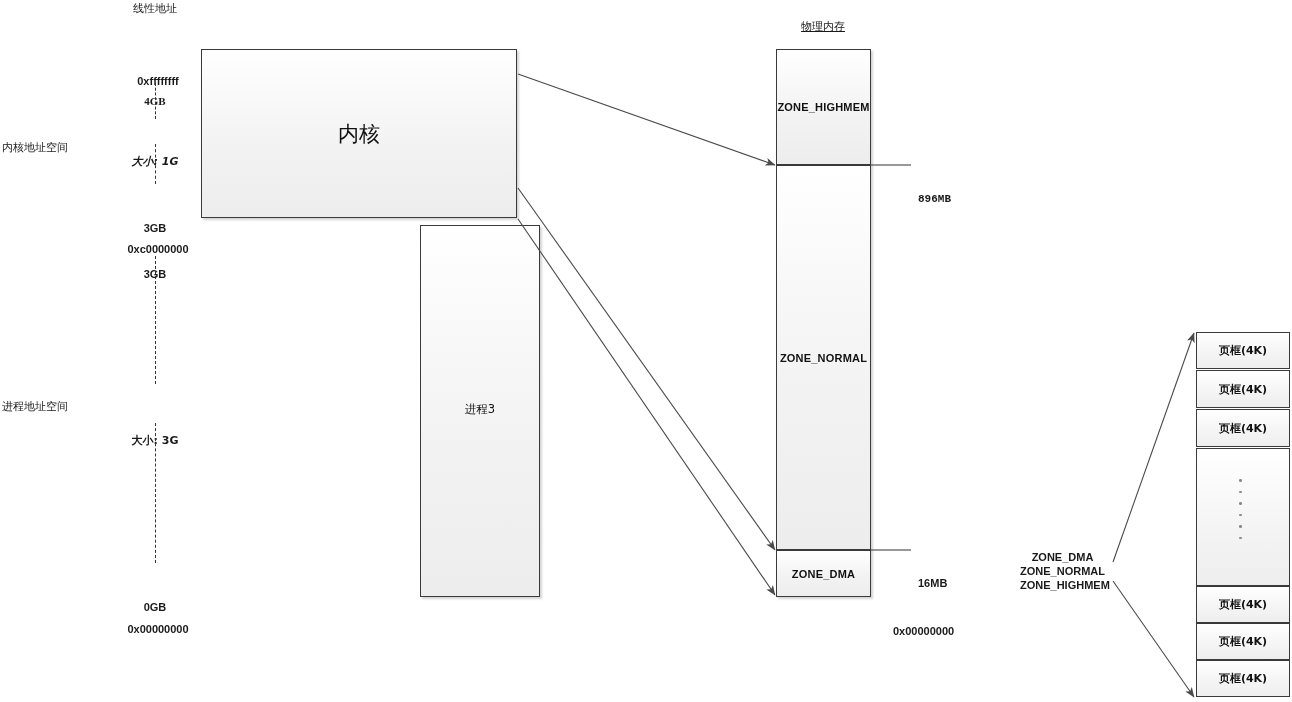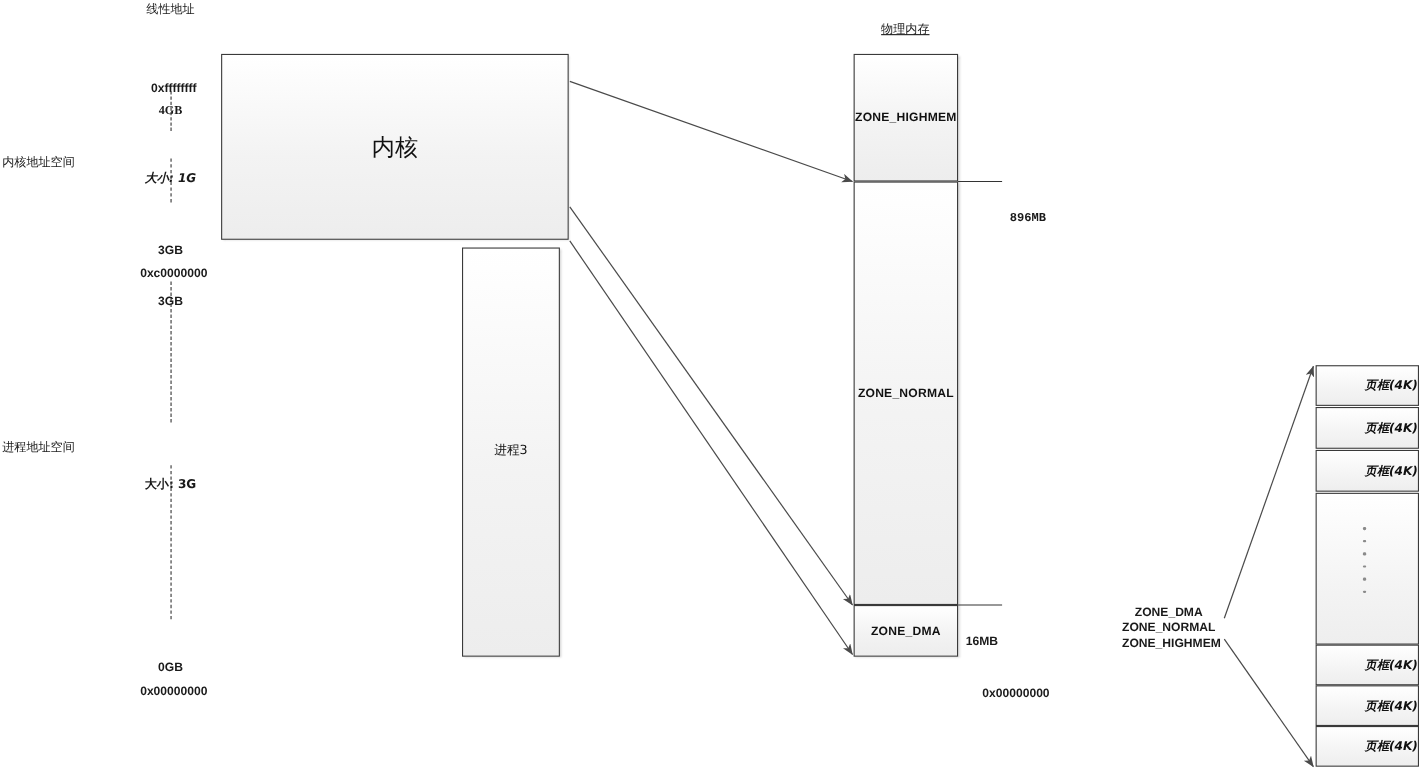--- a/index.html
+++ b/index.html
@@ -44,22 +44,21 @@
     align-items: center;
     justify-content: center;
   }
   .gbox-plain {
     position: absolute;
     box-sizing: border-box;
     border: 1px solid #3a3a3a;
     background: linear-gradient(to bottom, #ffffff 0%, #f4f4f4 60%, #eeeeee 100%);
     display: flex;
     align-items: center;
-    justify-content: flex-end;
-    font-style: italic;
+    justify-content: center;
   }
   .boxtext {
     font-size: 11px;
     font-weight: bold;
     letter-spacing: 0.2px;
     color: #111;
     pointer-events: none;
   }
   .kernel-text {
     font-family: "DejaVu Sans", "Liberation Sans", sans-serif;
@@ -151,36 +150,36 @@
 
   <div class="dashline" style="left:155px; top:423px; height:140px;"></div>
 
   <div class="lbl lbl-bold center-x" style="left:155px; top:567px;">0GB</div>
   <div class="lbl lbl-bold center-x" style="left:158px; top:589px;">0x00000000</div>
 
   <div class="gbox" style="left:201px; top:49px; width:316px; height:169px;">
     <span class="kernel-text">内核</span>
   </div>
 
-  <div class="gbox" style="left:420px; top:225px; width:89px; height:372px;">
+  <div class="gbox" style="left:420px; top:225px; width:120px; height:372px;">
     <span class="proc-text" style="position:absolute; top:176px;">进程3</span>
   </div>
 
   <div class="gbox" style="left:776px; top:49px; width:95px; height:116px;">
     <span class="boxtext">ZONE_HIGHMEM</span>
   </div>
   <div class="gbox" style="left:776px; top:165px; width:95px; height:385px;">
     <span class="boxtext">ZONE_NORMAL</span>
   </div>
   <div class="gbox" style="left:776px; top:550px; width:95px; height:47px;">
     <span class="boxtext">ZONE_DMA</span>
   </div>
 
   <div class="lbl lbl-bold" style="left:918px; top:159px;font-family:Liberation Mono, monospace;">896MB</div>
-  <div class="lbl lbl-bold" style="left:878px; top:543px;">16MB</div>
+  <div class="lbl lbl-bold" style="left:918px; top:543px;">16MB</div>
   <div class="lbl lbl-bold" style="left:893px; top:591px;">0x00000000</div>
 
   <div class="gbox-plain" style="left:1196px; top:332px; width:94px; height:37px;">
     <span class="frame-text">页框(4K)</span>
   </div>
   <div class="gbox-plain" style="left:1196px; top:370px; width:94px; height:38px;">
     <span class="frame-text">页框(4K)</span>
   </div>
   <div class="gbox-plain" style="left:1196px; top:409px; width:94px; height:38px;">
     <span class="frame-text">页框(4K)</span>

